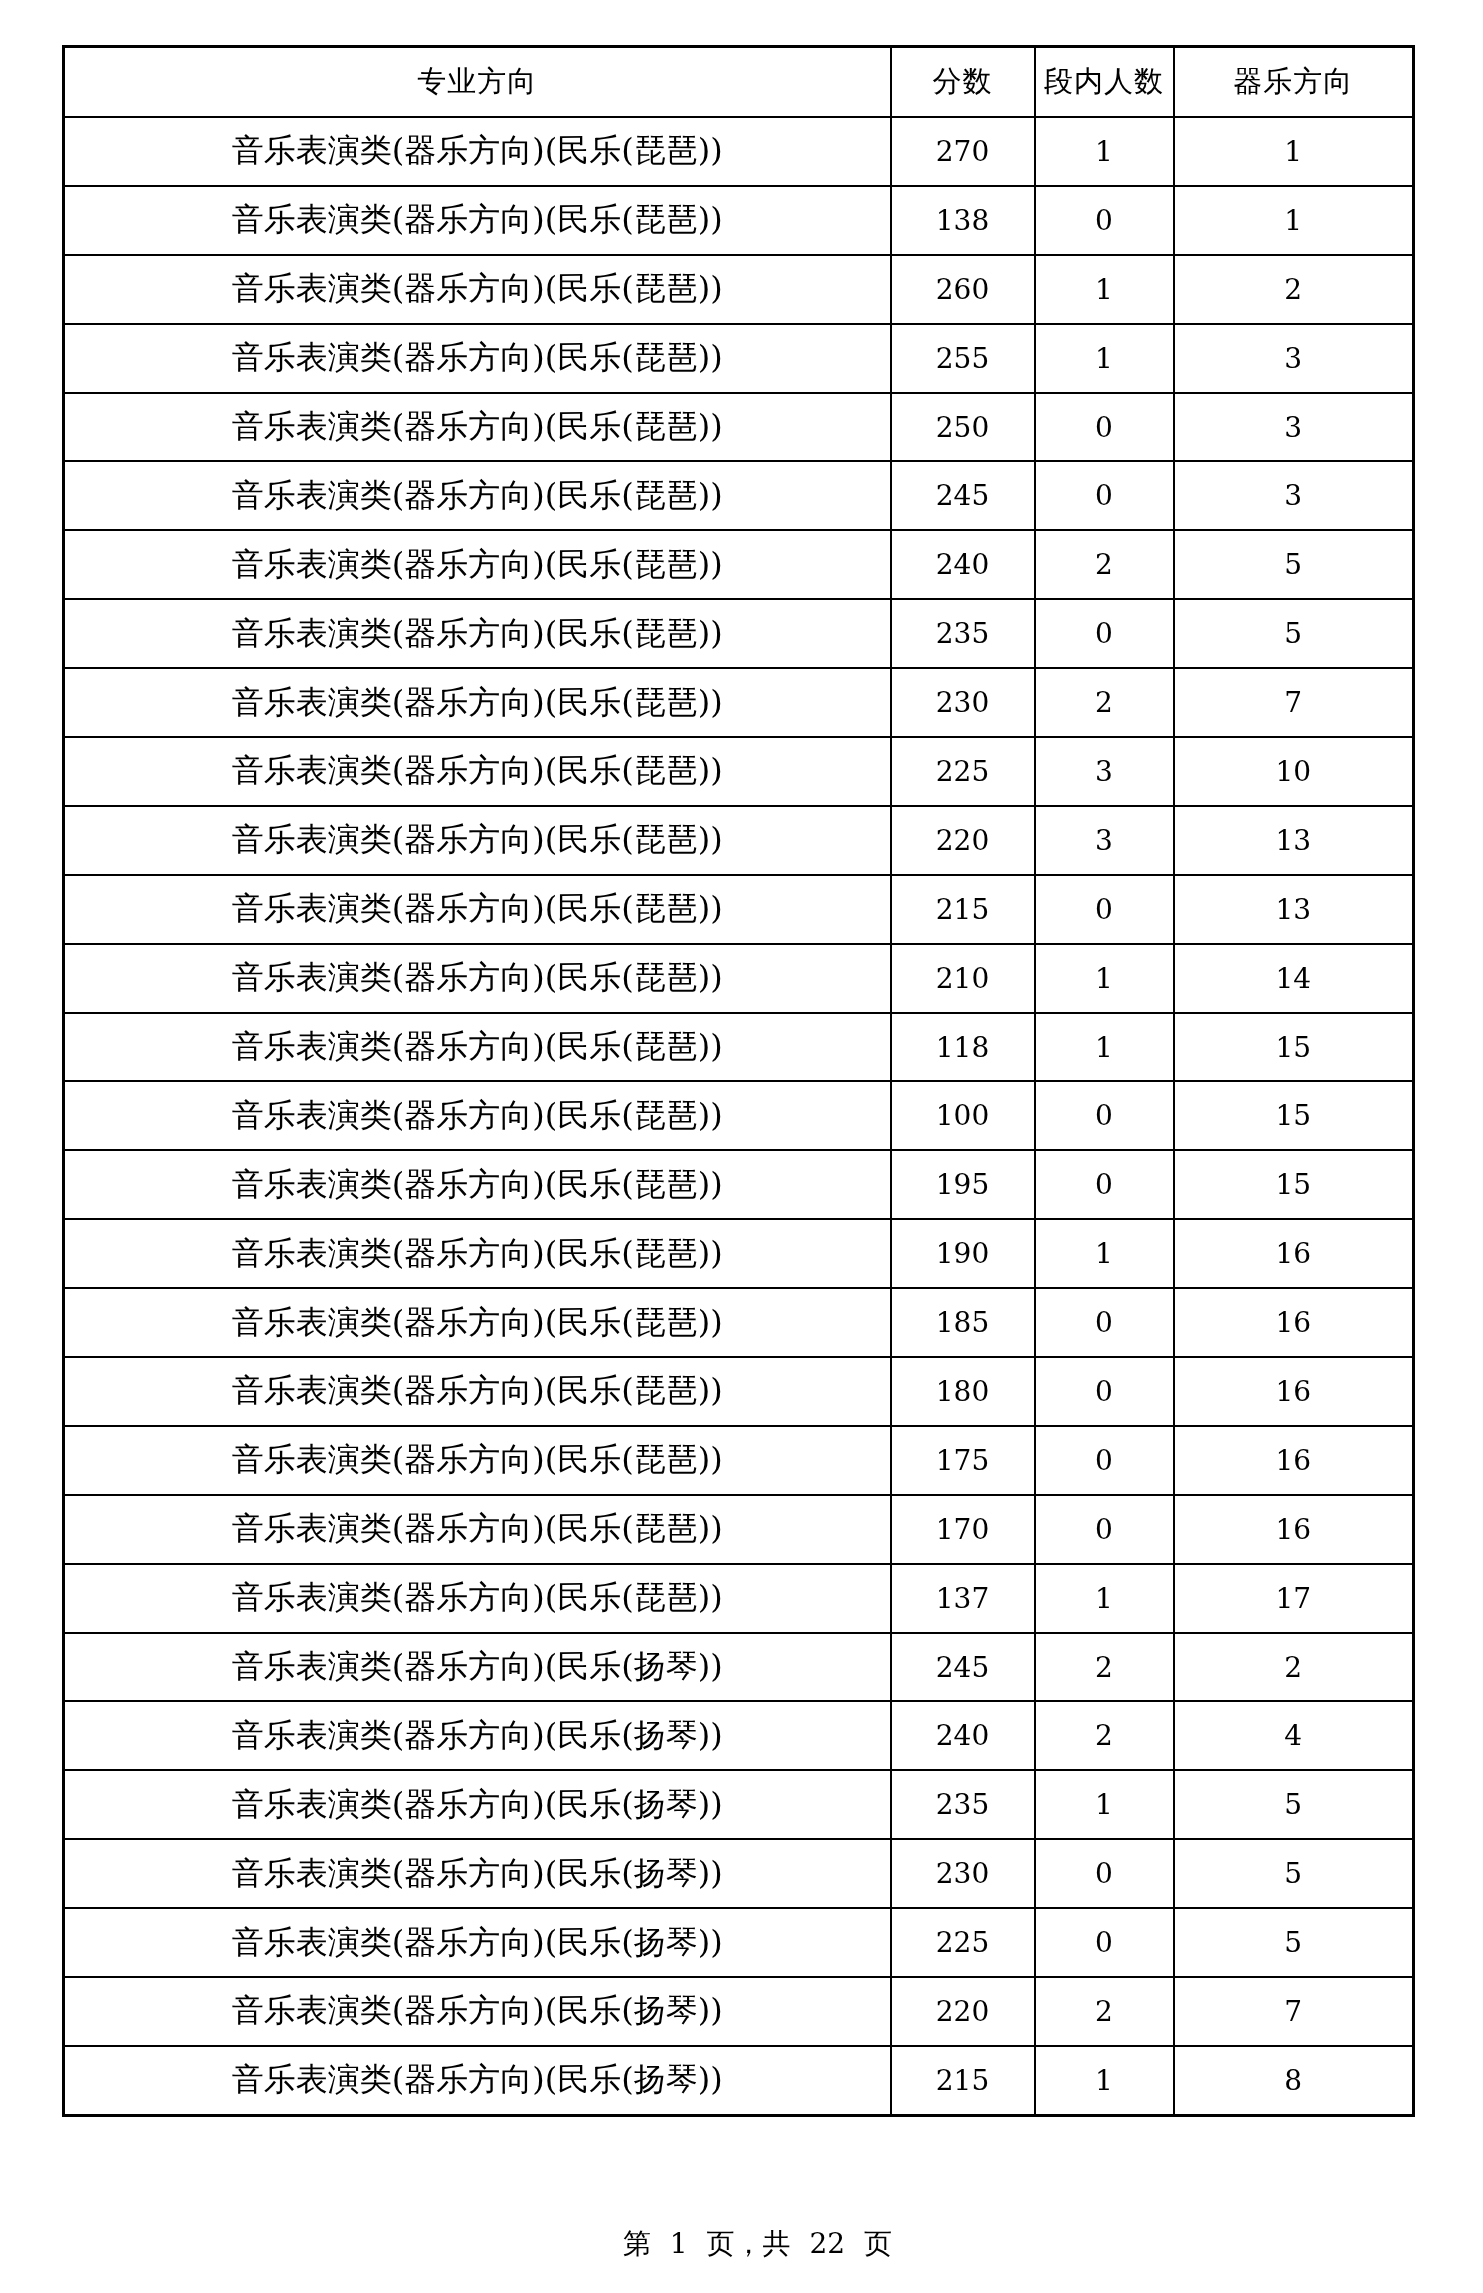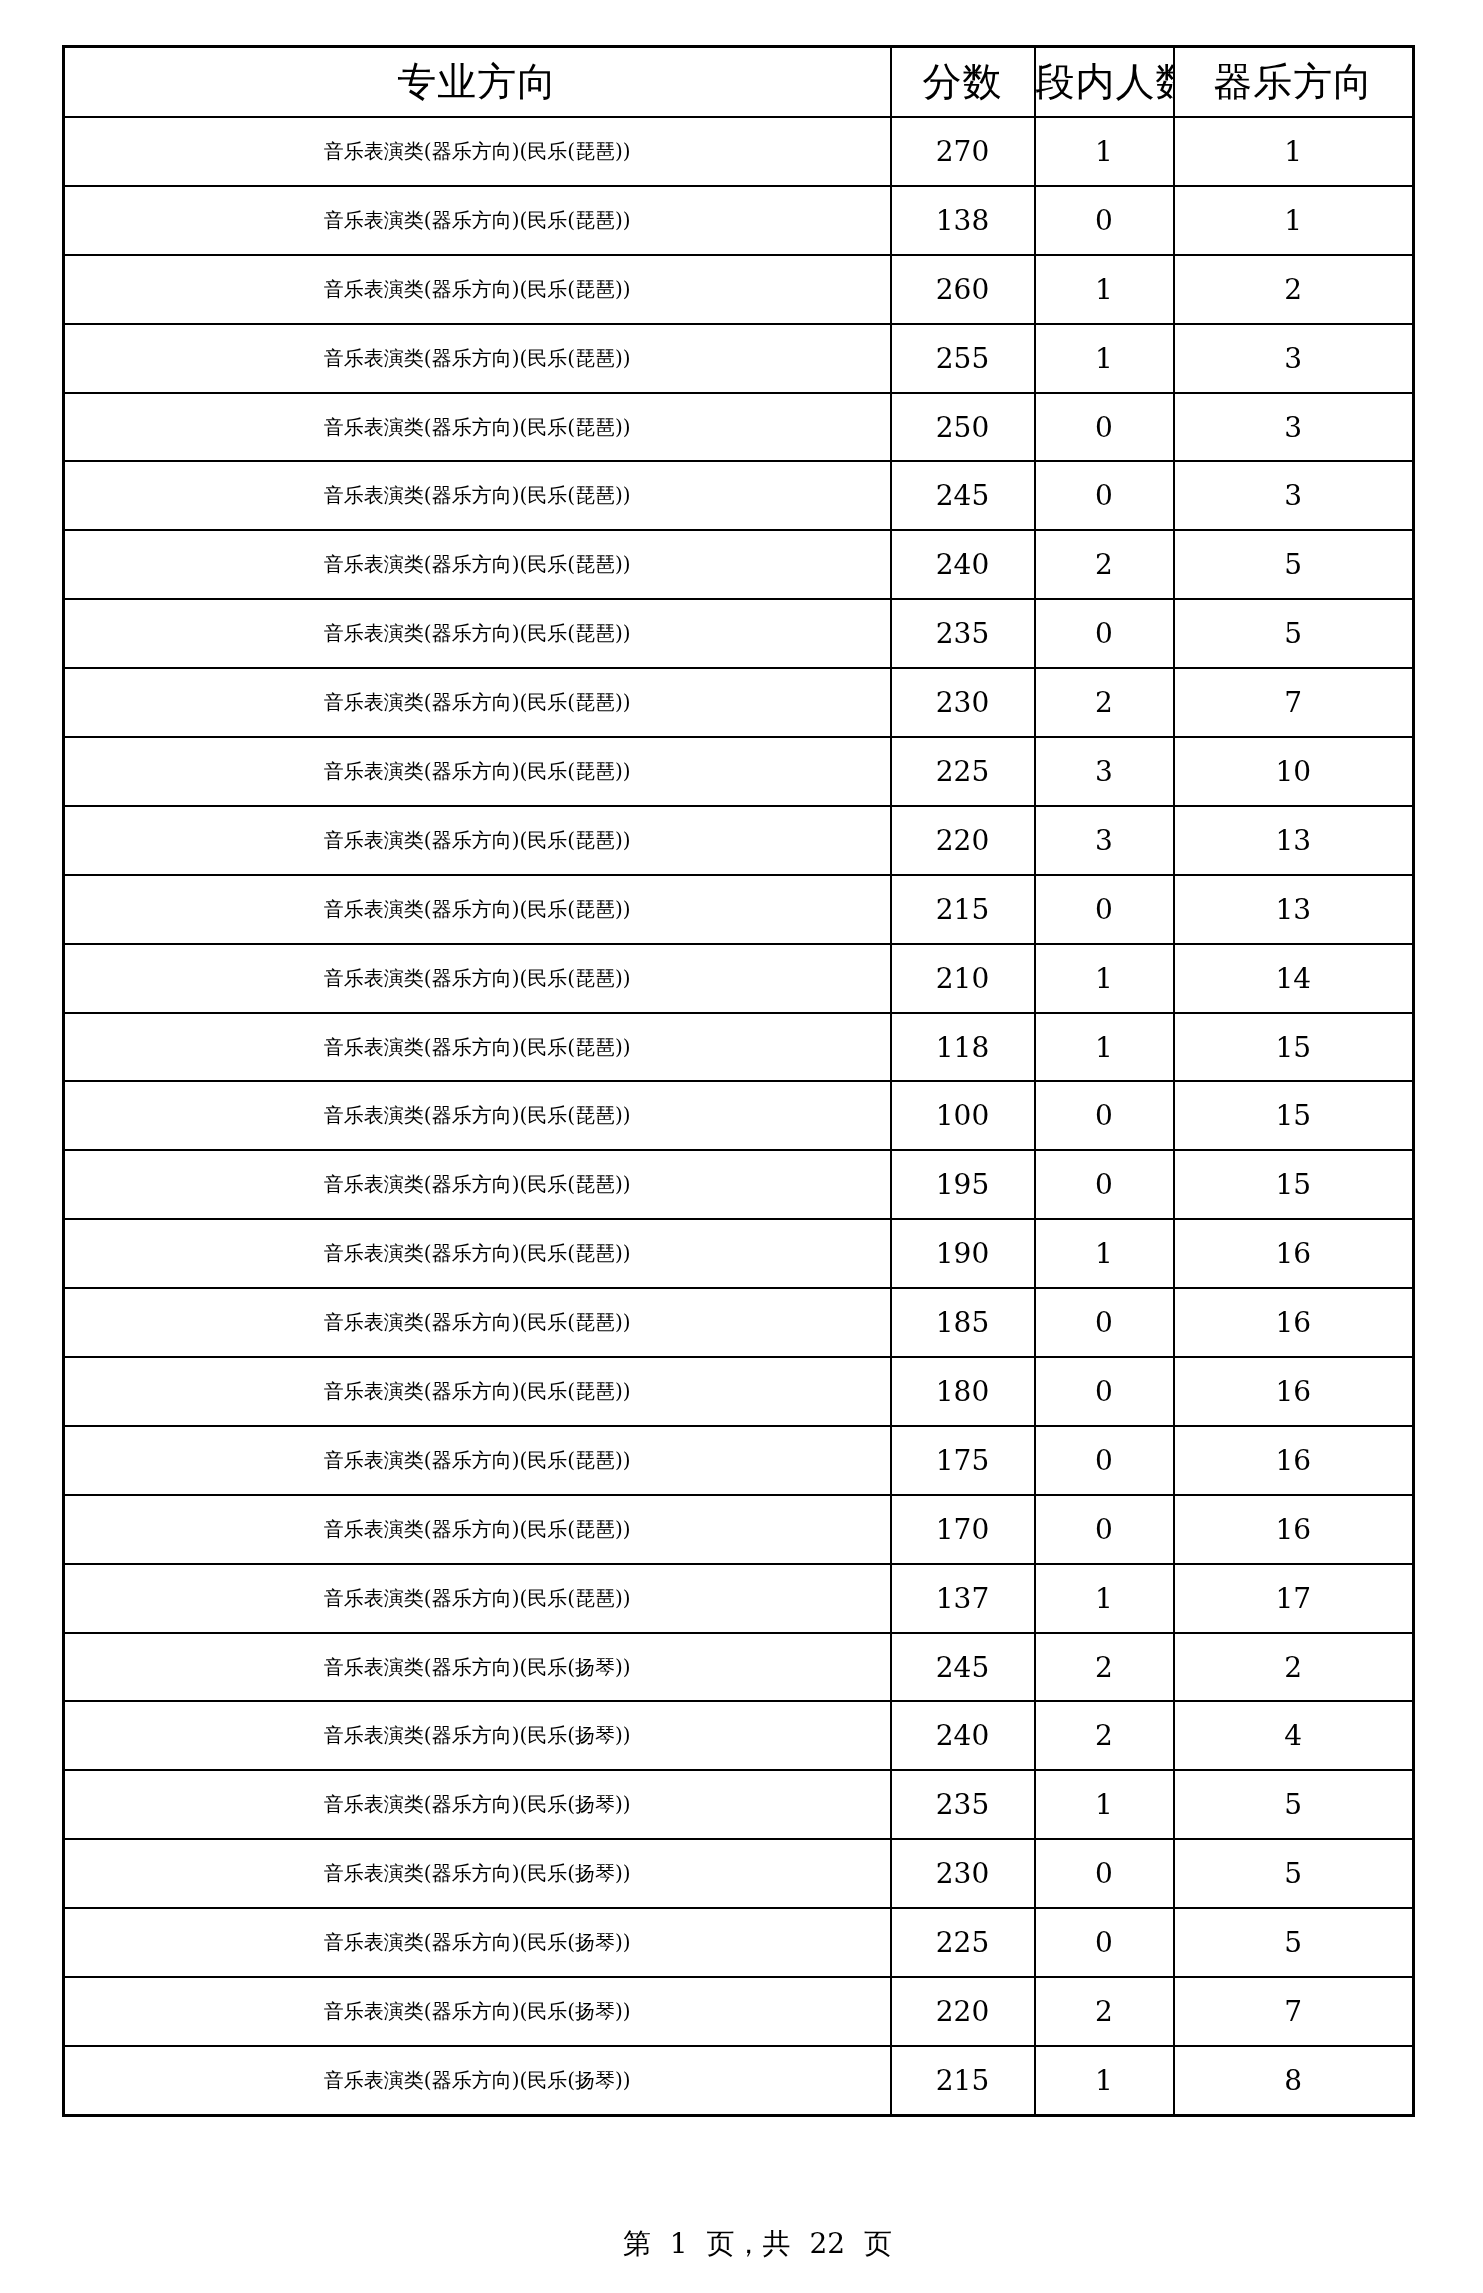--- a/index.html
+++ b/index.html
@@ -33,30 +33,30 @@
       text-align: center;
       vertical-align: middle;
       padding: 0;
       white-space: nowrap;
       overflow: hidden;
     }
     .score-table th {
       height: 68px;
       font-family: "DejaVu Sans", "Liberation Sans", sans-serif;
       font-weight: normal;
-      font-size: 39px;
+      font-size: 29px;
       letter-spacing: 1px;
     }
     .score-table td {
       height: 66.9px;
       font-family: "DejaVu Serif", "Liberation Serif", serif;
       font-size: 28px;
     }
     .score-table td.major {
-      font-size: 20px;
+      font-size: 32px;
       letter-spacing: 0px;
     }
     .footer {
       position: absolute;
       left: 16px;
       width: 1483px;
       top: 2225px;
       text-align: center;
       font-family: "DejaVu Serif", "Liberation Serif", serif;
       font-size: 28px;

